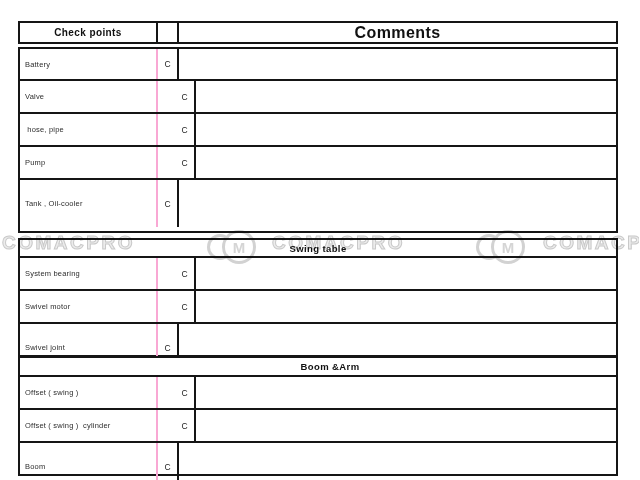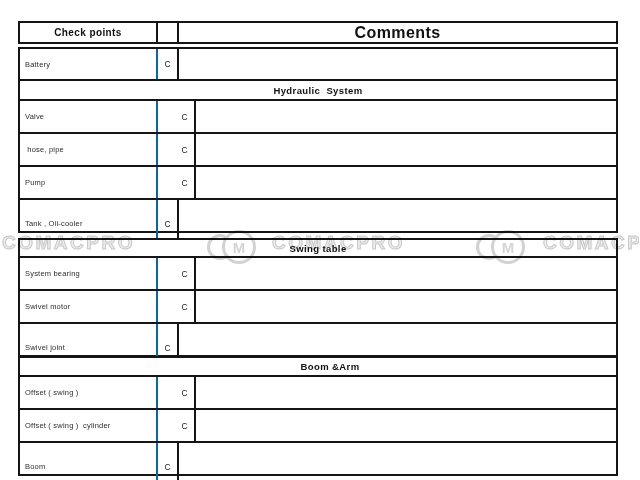--- a/index.html
+++ b/index.html
@@ -36,21 +36,21 @@
   .h32 { height: 32px; }
   .h33 { height: 33px; gap: 17px; }
   .h31 { height: 47px; }
   .h20 { height: 20px; }
   .h18 { height: 18px; }
   .h19 { height: 19px; padding-left: 24px; }
 
   .cell { box-sizing: border-box; }
   .cell-label {
     width: 138px;
-    border-right: 2px solid #0369a1;
+    border-right: 2px solid #f9a8d4;
     display: flex; align-items: center;
     padding-left: 5px;
     font-size: 7.5px;
     letter-spacing: 0.2px;
     color: #2d2d2d;
     white-space: pre;
   }
   .cell-mark {
     width: 21px;
     border-right: 2px solid #151515;
@@ -137,21 +137,20 @@
     <div class="cell cell-comments-h">Comments</div>
   </div>
 </div>
 
 <div class="box box-engine">
   <div class="row h32">
     <div class="cell cell-label">Battery</div>
     <div class="cell cell-mark">C</div>
     <div class="cell cell-comments"></div>
   </div>
-  <div class="section-row h20">Hydraulic  System</div>
   <div class="row h33">
     <div class="cell cell-label">Valve</div>
     <div class="cell cell-mark">C</div>
     <div class="cell cell-comments"></div>
   </div>
   <div class="row h33">
     <div class="cell cell-label"> hose, pipe</div>
     <div class="cell cell-mark">C</div>
     <div class="cell cell-comments"></div>
   </div>

